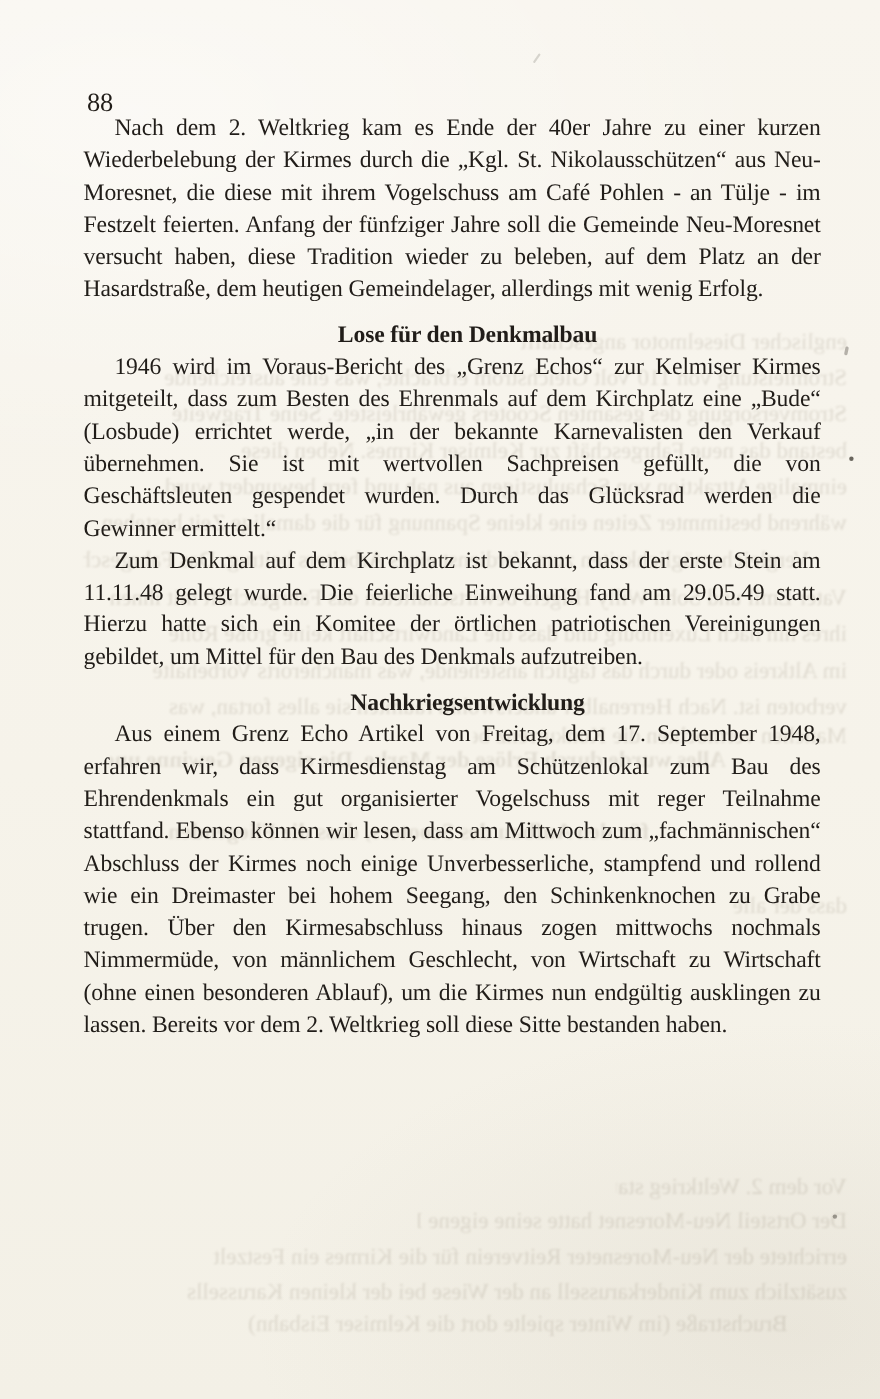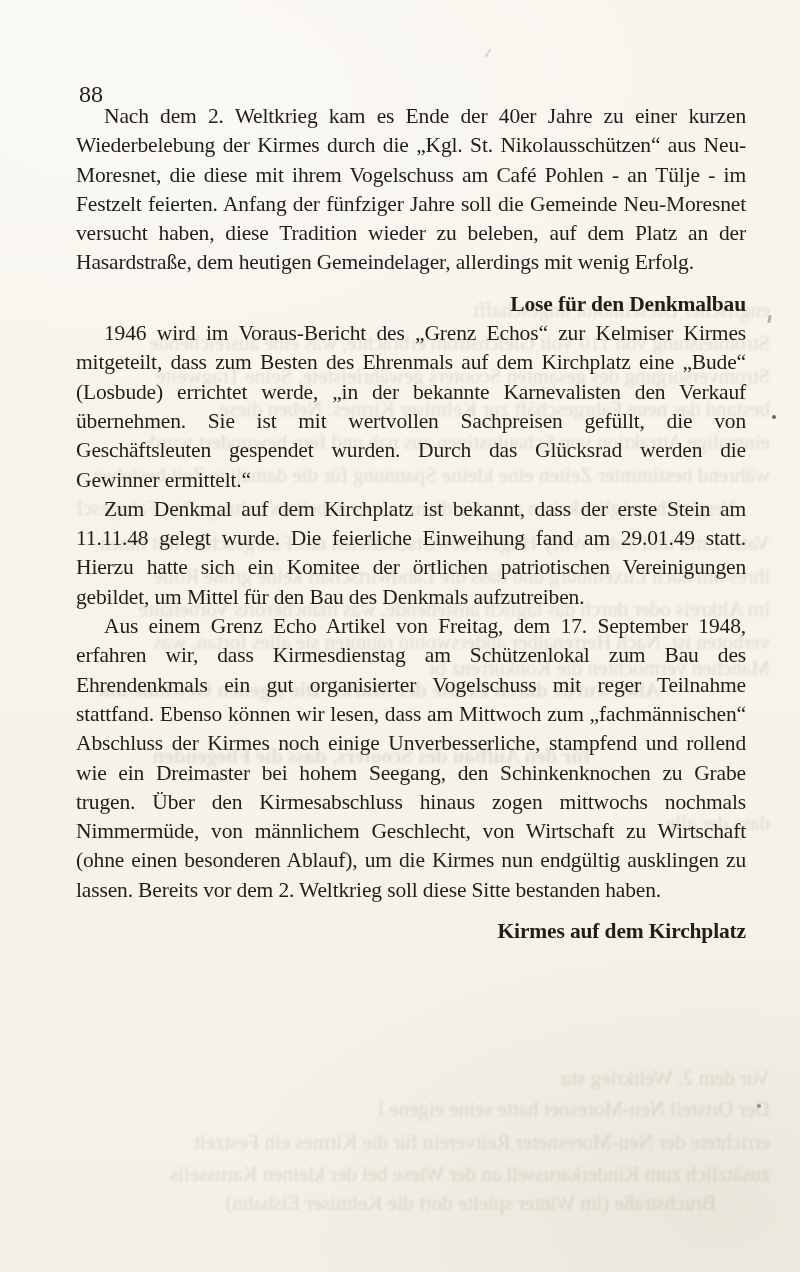--- a/index.html
+++ b/index.html
@@ -63,21 +63,21 @@
   .text-column p {
     margin: 0;
     text-indent: 28px;
   }
   .text-column h2 {
     margin: 12px 0 0 0;
     font-size: 21.5px;
     line-height: 29.3px;
     font-weight: bold;
     text-indent: 28px;
-    text-align: right;
+    text-align: center;
   }
 
   
   .speck {
     position: absolute;
     background: #3a352e;
     border-radius: 50%;
     pointer-events: none;
   }
   .speck.dot    { width: 4px; height: 4px; opacity: 0.75; }
@@ -112,22 +112,22 @@
       <div class="bleed-line" style="top: 1161px; left: 96px; width: 674px;">zusätzlich zum Kinderkarussell an der Wiese bei der kleinen Karussells</div>
       <div class="bleed-line" style="top: 1190px; left: 96px; width: 620px;">Bruchstraße (im Winter spielte dort die Kelmiser Eisbahn)</div>
     </div>
 
   <div class="page-number">88</div>
 
   <div class="text-column">
       <p>Nach dem 2. Weltkrieg kam es Ende der 40er Jahre zu einer kurzen Wiederbelebung der Kirmes durch die „Kgl. St. Nikolausschützen“ aus Neu-Moresnet, die diese mit ihrem Vogelschuss am Café Pohlen - an Tülje - im Festzelt feierten. Anfang der fünfziger Jahre soll die Gemeinde Neu-Moresnet versucht haben, diese Tradition wieder zu beleben, auf dem Platz an der Hasardstraße, dem heutigen Gemeindelager, allerdings mit wenig Erfolg.</p>
       <h2>Lose für den Denkmalbau</h2>
       <p>1946 wird im Voraus-Bericht des „Grenz Echos“ zur Kelmiser Kirmes mitgeteilt, dass zum Besten des Ehrenmals auf dem Kirchplatz eine „Bude“ (Losbude) errichtet werde, „in der bekannte Karnevalisten den Verkauf übernehmen. Sie ist mit wertvollen Sachpreisen gefüllt, die von Geschäftsleuten gespendet wurden. Durch das Glücksrad werden die Gewinner ermittelt.“</p>
-      <p>Zum Denkmal auf dem Kirchplatz ist bekannt, dass der erste Stein am 11.11.48 gelegt wurde. Die feierliche Einweihung fand am 29.01.49 statt. Hierzu hatte sich ein Komitee der örtlichen patriotischen Vereinigungen gebildet, um Mittel für den Bau des Denkmals aufzutreiben.</p>
+      <p>Zum Denkmal auf dem Kirchplatz ist bekannt, dass der erste Stein am 11.11.48 gelegt wurde. Die feierliche Einweihung fand am 29.05.49 statt. Hierzu hatte sich ein Komitee der örtlichen patriotischen Vereinigungen gebildet, um Mittel für den Bau des Denkmals aufzutreiben.</p>
+      <h2>Nachkriegsentwicklung</h2>
       <p>Aus einem Grenz Echo Artikel von Freitag, dem 17. September 1948, erfahren wir, dass Kirmesdienstag am Schützenlokal zum Bau des Ehrendenkmals ein gut organisierter Vogelschuss mit reger Teilnahme stattfand. Ebenso können wir lesen, dass am Mittwoch zum „fachmännischen“ Abschluss der Kirmes noch einige Unverbesserliche, stampfend und rollend wie ein Dreimaster bei hohem Seegang, den Schinkenknochen zu Grabe trugen. Über den Kirmesabschluss hinaus zogen mittwochs nochmals Nimmermüde, von männlichem Geschlecht, von Wirtschaft zu Wirtschaft (ohne einen besonderen Ablauf), um die Kirmes nun endgültig ausklingen zu lassen. Bereits vor dem 2. Weltkrieg soll diese Sitte bestanden haben.</p>
-      <h2>Kirmes auf dem Kirchplatz</h2>
     </div>
 
 <div class="speck dot" style="top: 415px; left: 772px;"></div>
     <div class="speck tick" style="top: 315px; left: 768px;"></div>
     <div class="speck faint" style="top: 1104px; left: 757px;"></div>
     <div class="speck scratch" style="top: 48px; left: 487px;"></div>
   </div>
 
 </body></html>

